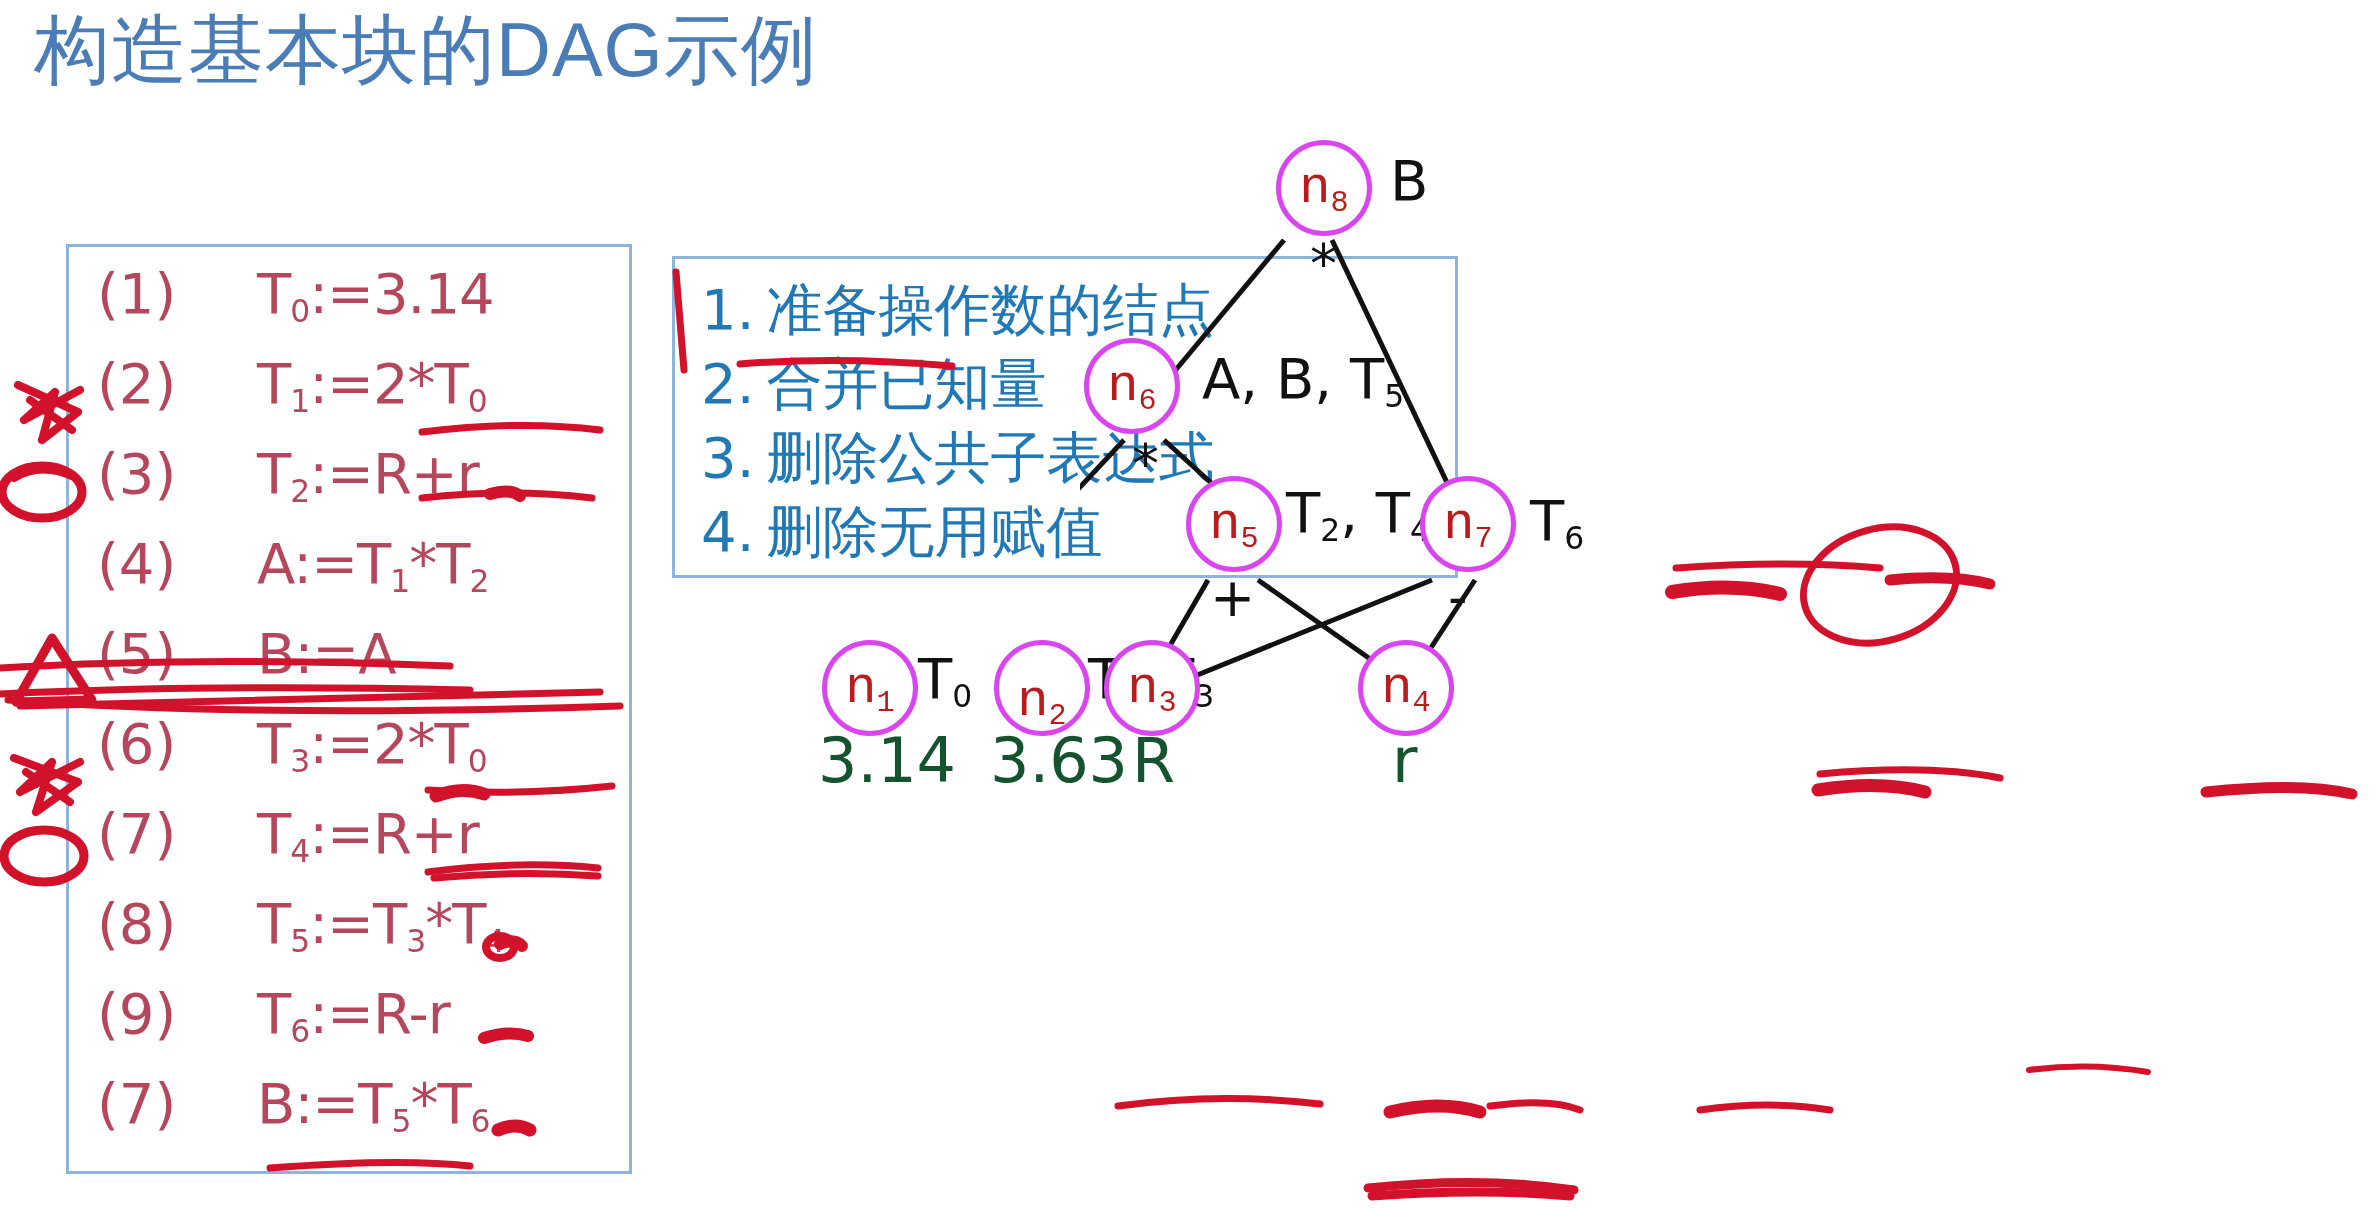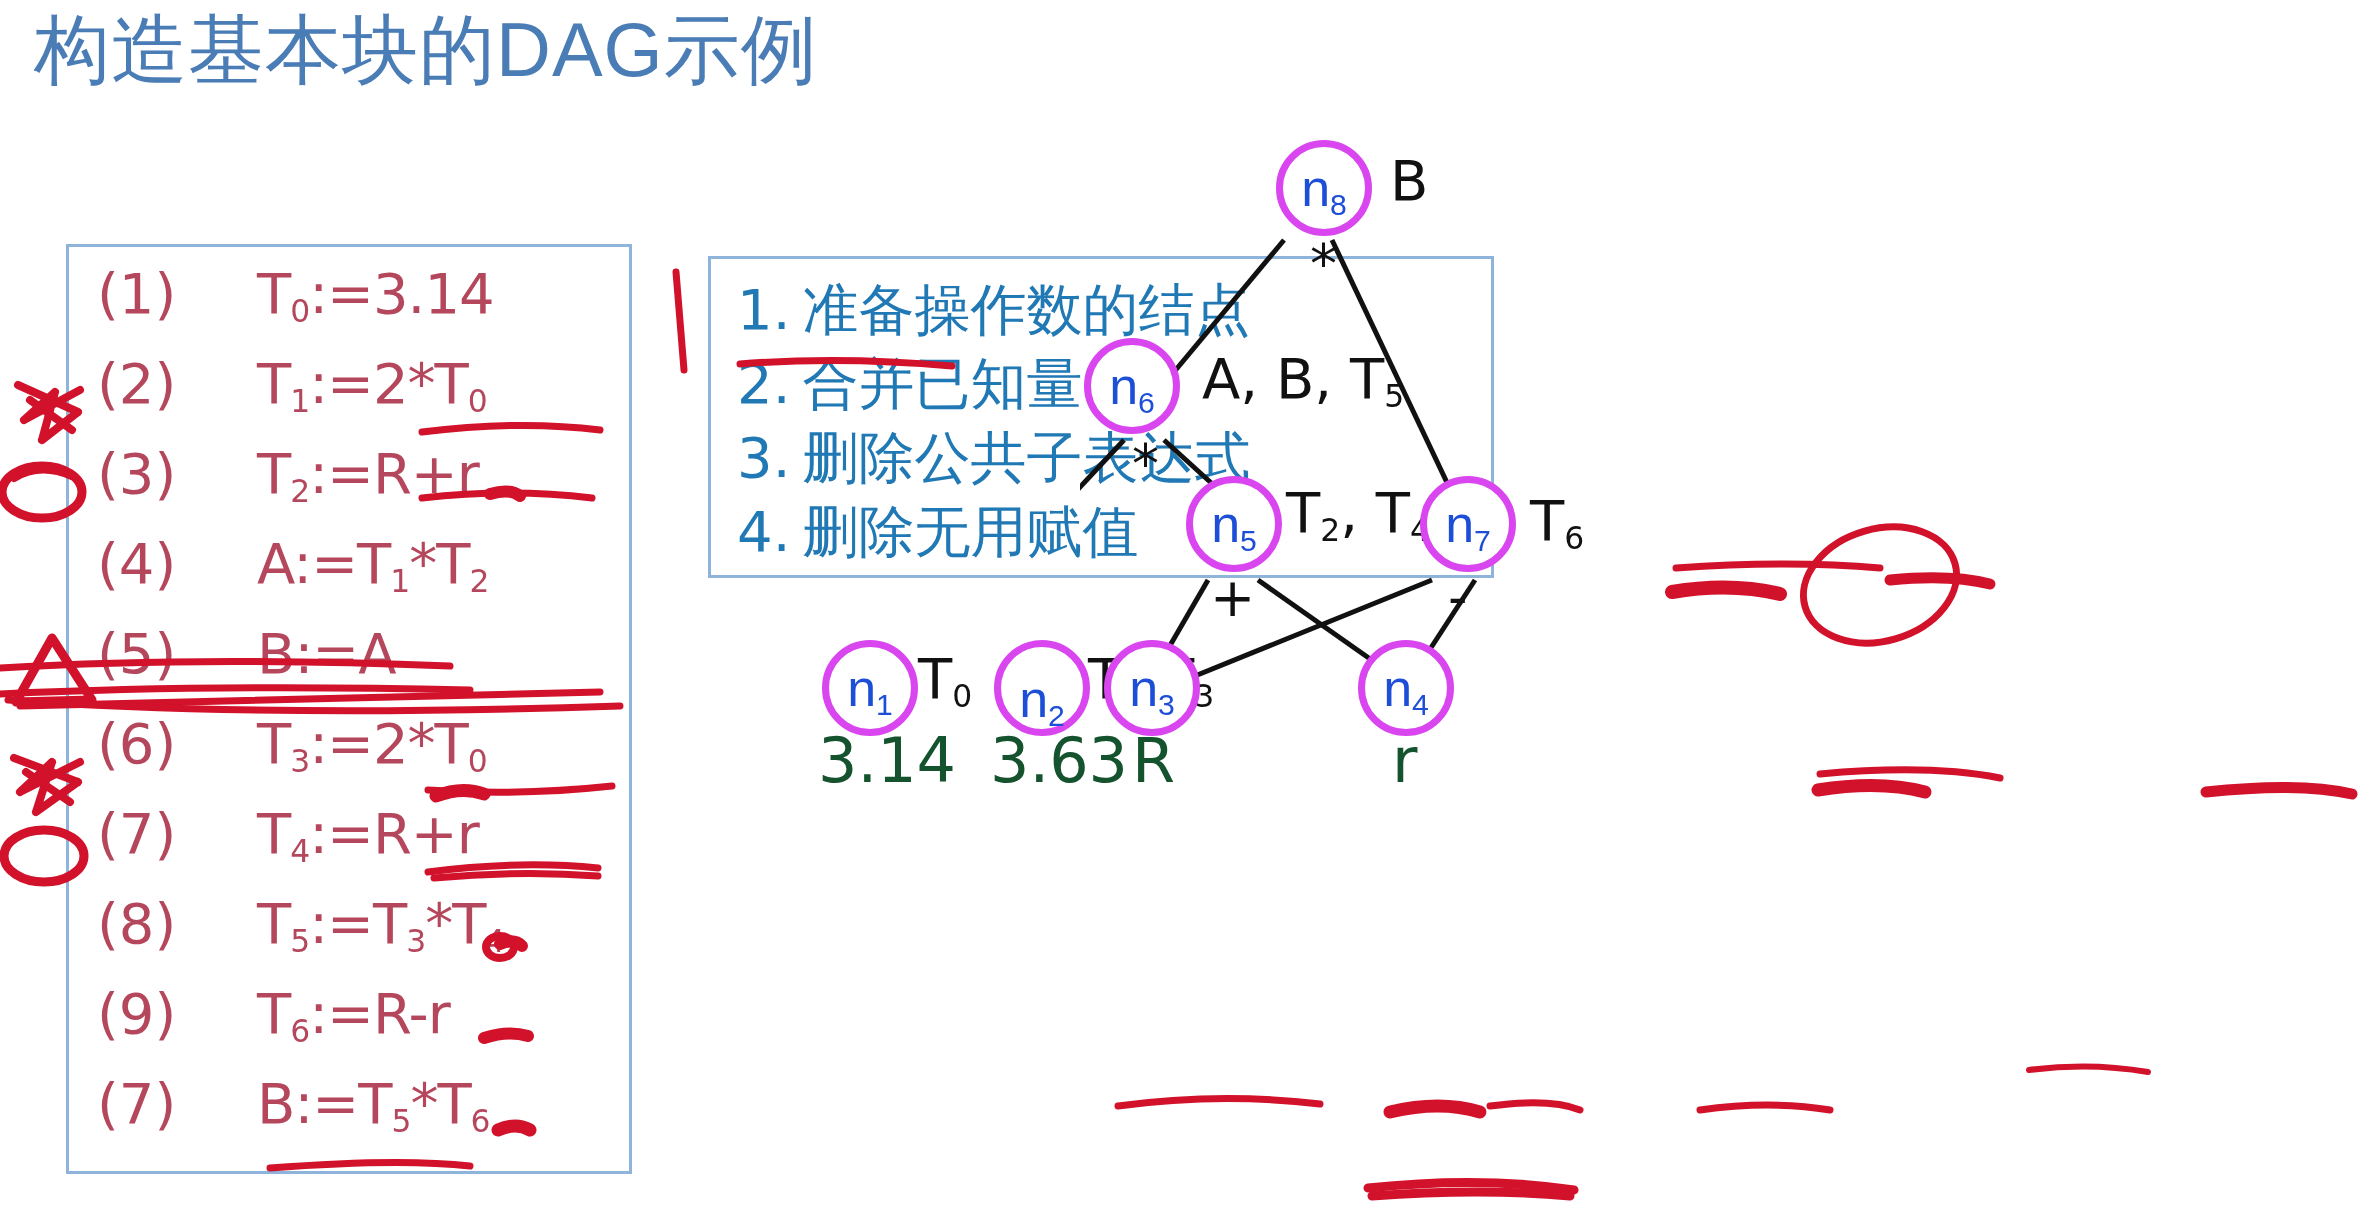--- a/index.html
+++ b/index.html
@@ -67,21 +67,20 @@
 
   
   #steps-box {
     position: absolute;
     left: 672px; top: 256px;
     width: 786px; height: 322px;
     border: 3px solid #8fb4dc;
     background: #ffffff;
     box-sizing: border-box;
     padding: 14px 0 0 26px;
-    margin-left: 36px;
   }
   .step-row {
     color: #2079b5;
     font-size: 56px;
     line-height: 74px;
     white-space: nowrap;
     font-family: "DejaVu Sans", "Liberation Sans", sans-serif;
   }
   .step-row .step-num { margin-right: 12px; }
 
@@ -91,30 +90,30 @@
     left: 1080px; top: 140px;
     width: 1300px; height: 1070px;
   }
   #dag-edges {
     position: absolute; left: 0; top: 0;
     width: 1300px; height: 1070px;
   }
   .node {
     position: absolute;
     width: 96px; height: 96px;
-    border: 7px solid #d946ef;
+    border: 5px solid #d946ef;
     border-radius: 50%;
     background: #ffffff;
     box-sizing: border-box;
     display: flex;
     align-items: center;
     justify-content: center;
     font-size: 52px;
-    color: #1d4ed8;
-    font-family: Liberation Sans, sans-serif;
+    color: #b91c1c;
+    font-family: Liberation Mono, monospace;
   }
   .node sub {
     font-size: 0.58em;
     vertical-align: baseline;
     position: relative;
     top: 0.30em;
   }
   .node-label {
     position: absolute;
     font-size: 56px;

